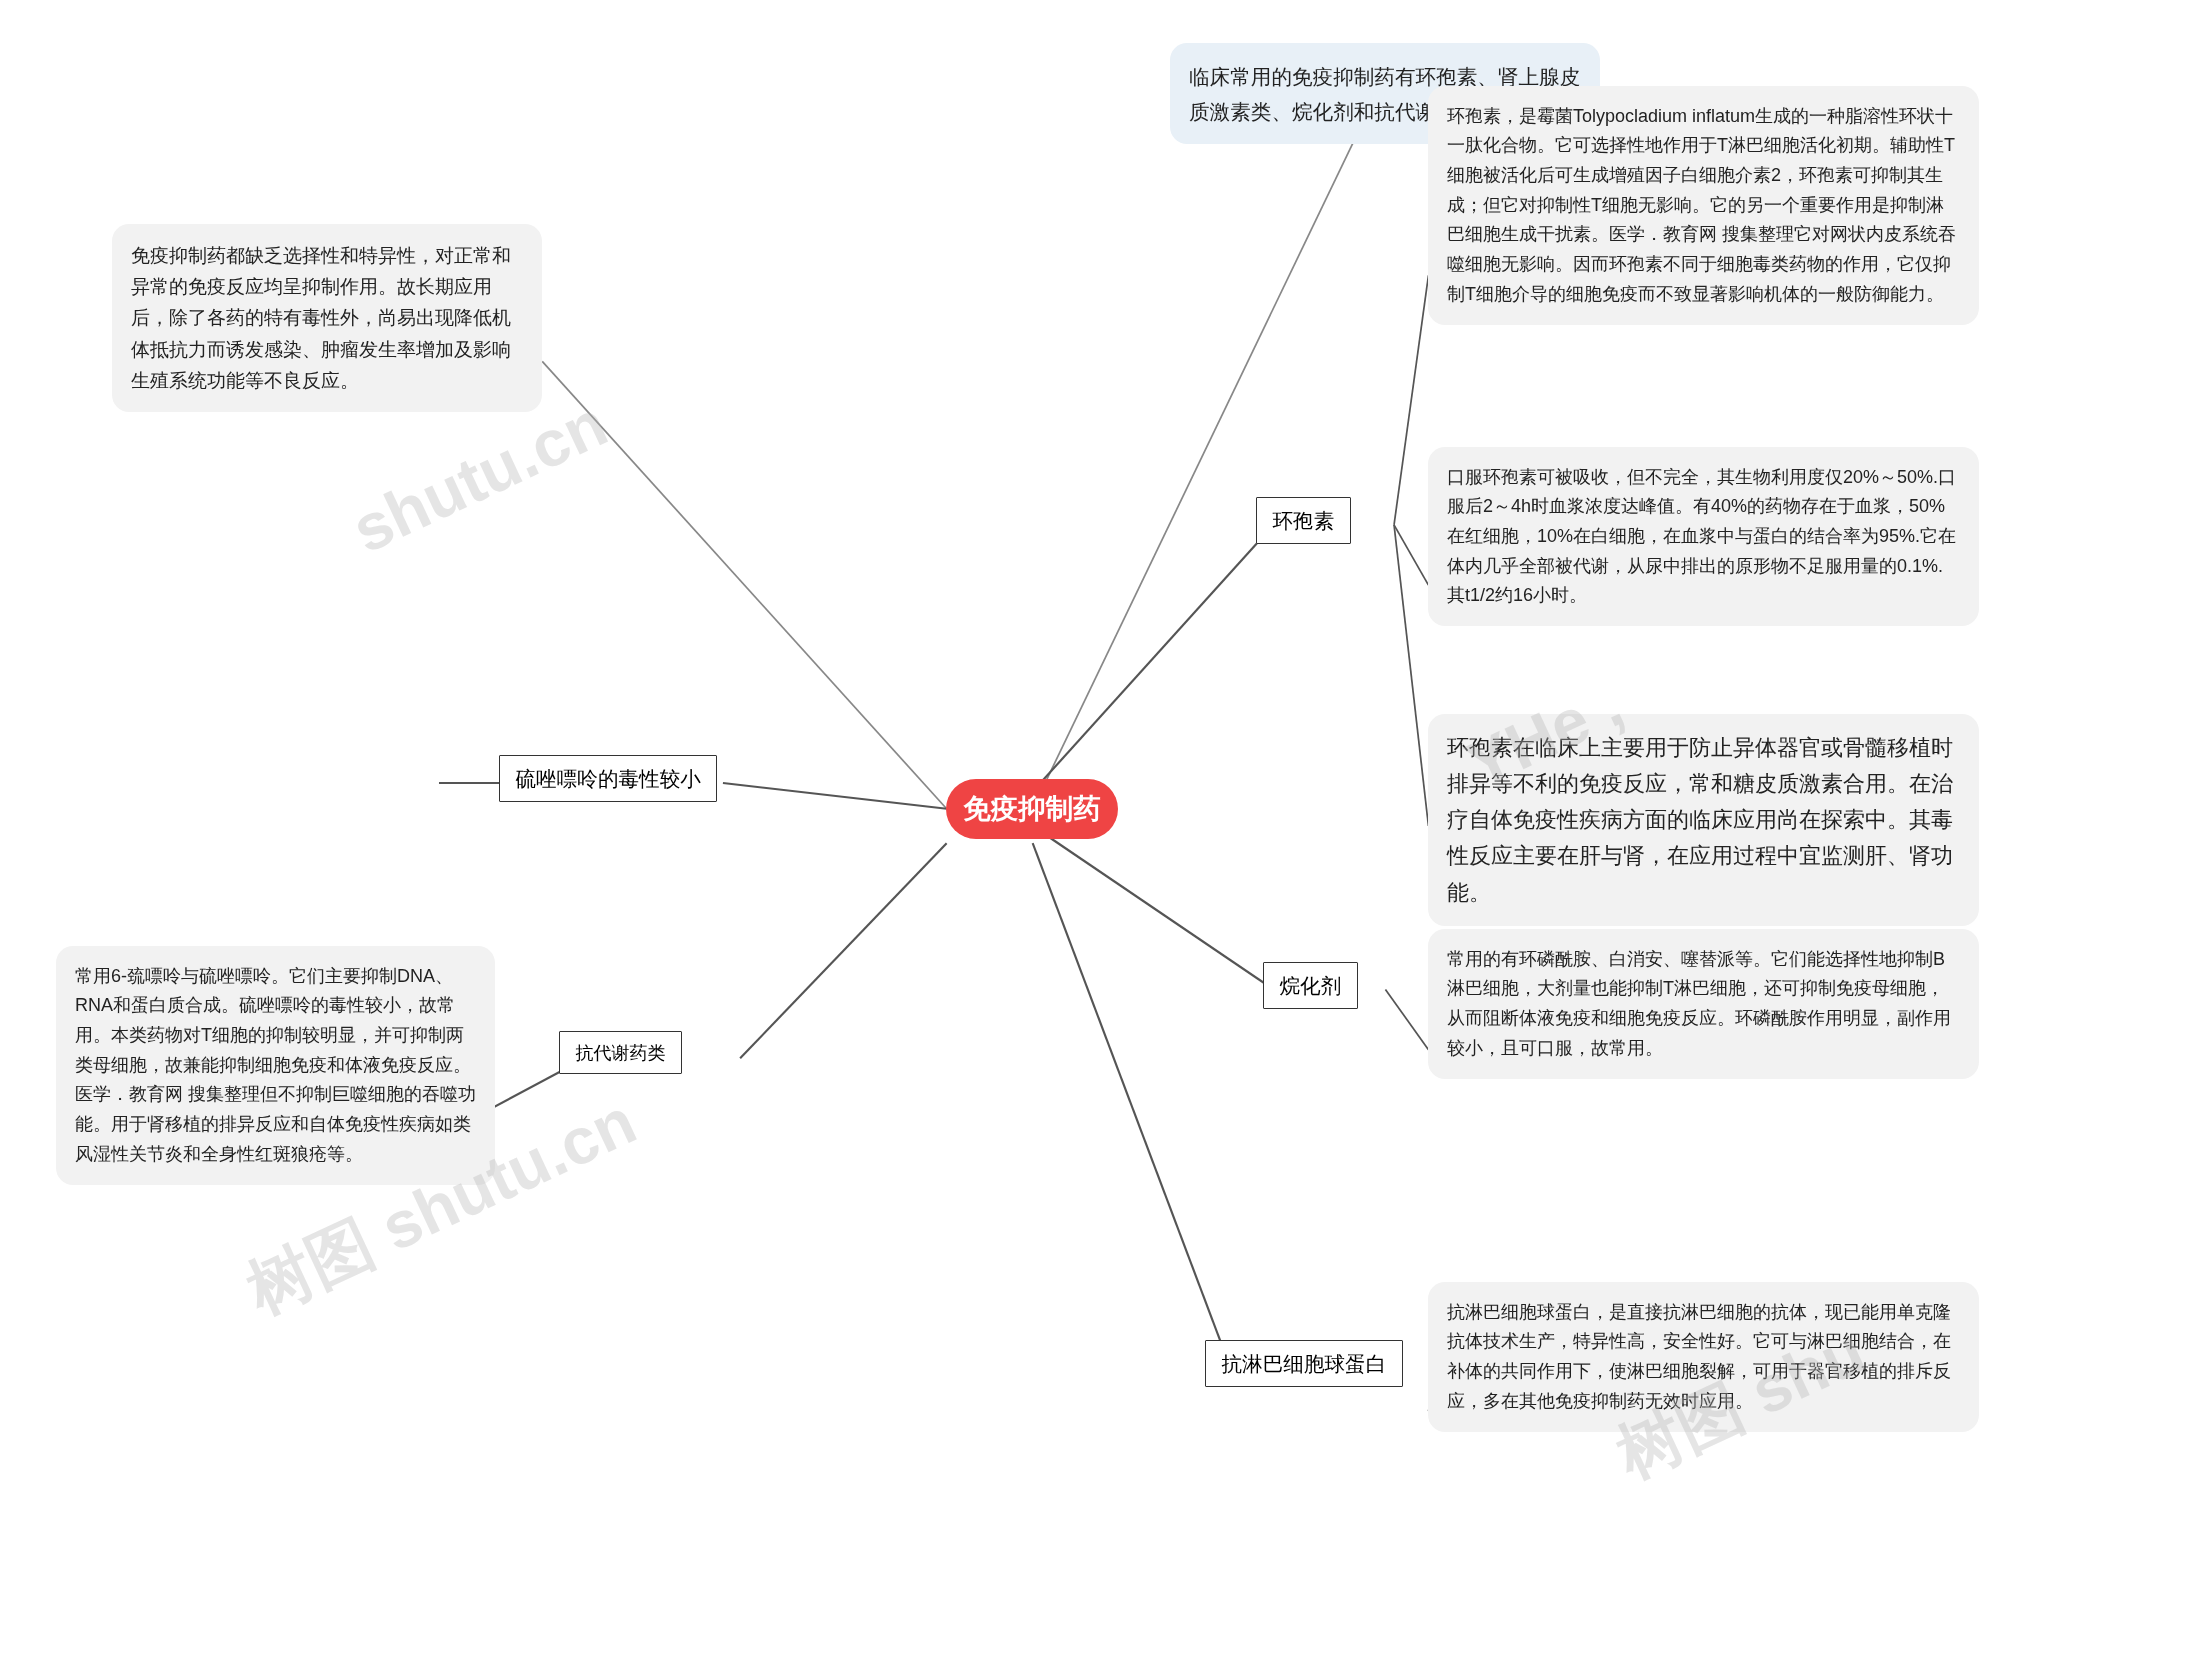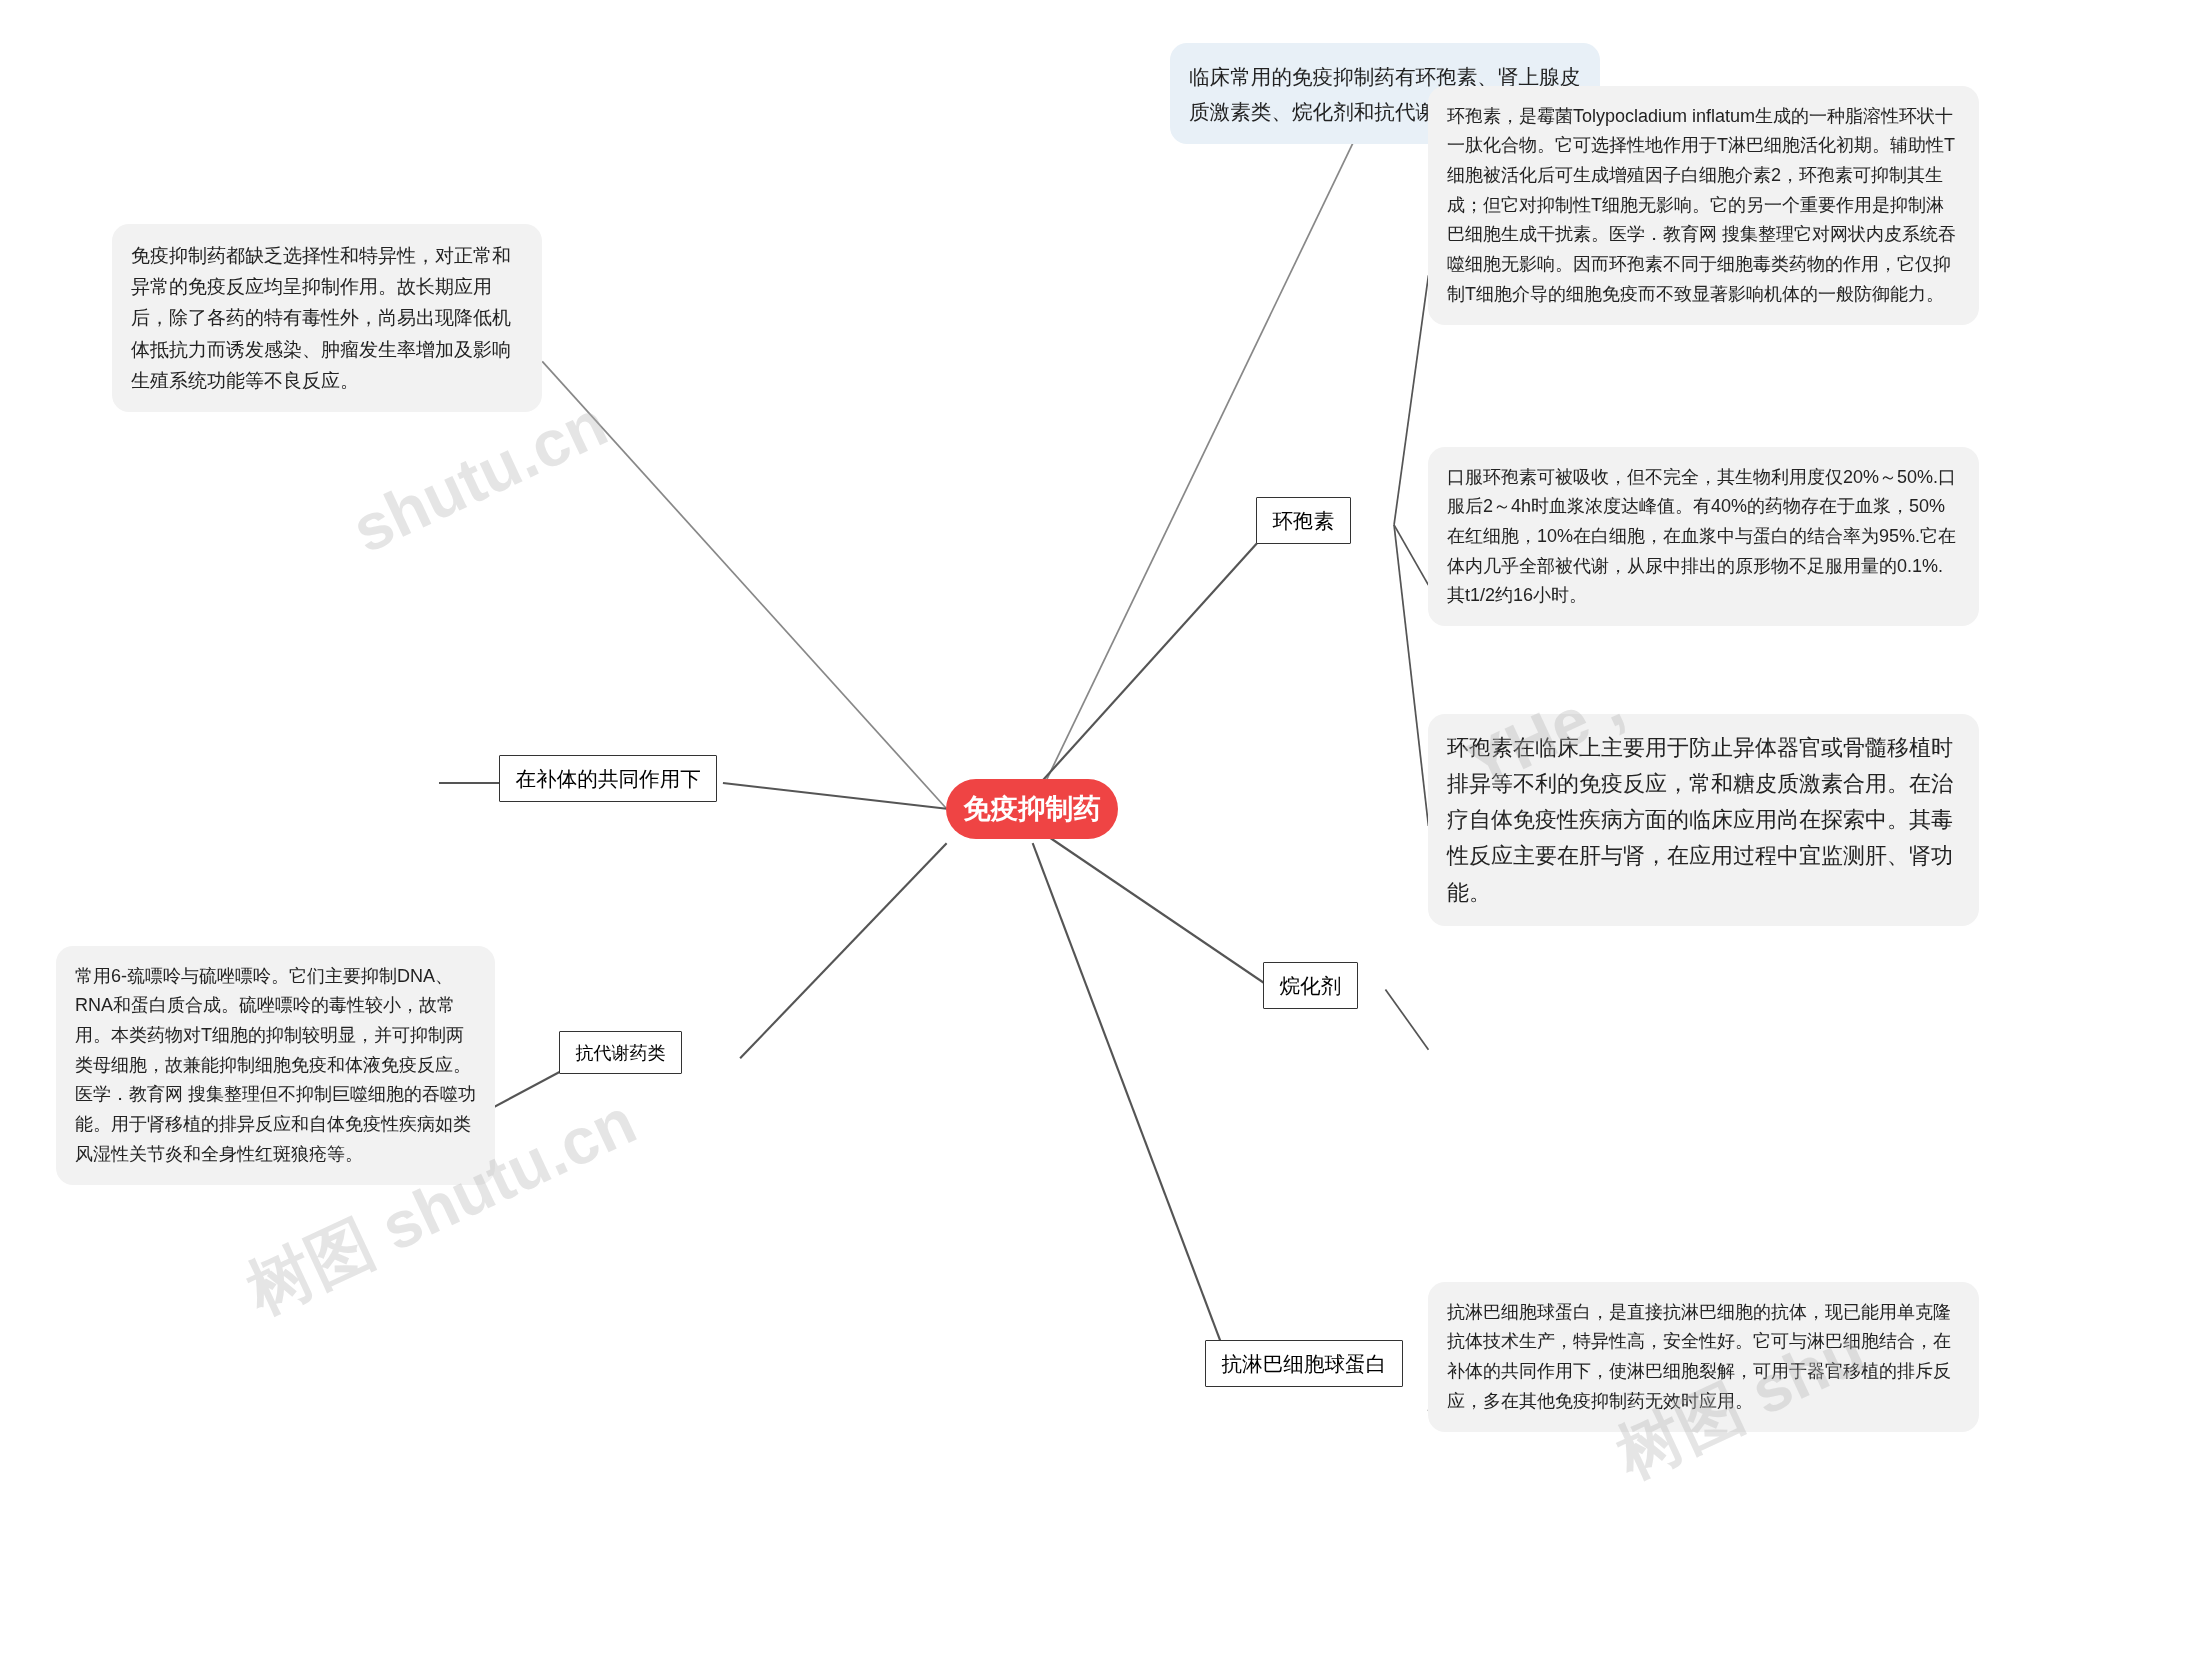--- a/index.html
+++ b/index.html
@@ -111,21 +111,21 @@
 
     <line x1="1200" y1="960" x2="1480" y2="1150" stroke="#555" stroke-width="2.5"></line>
     <line x1="1610" y1="1150" x2="1660" y2="1220" stroke="#555" stroke-width="2"></line>
 
     <line x1="1200" y1="980" x2="1430" y2="1590" stroke="#555" stroke-width="2.5"></line>
     <line x1="1670" y1="1590" x2="1660" y2="1640" stroke="#555" stroke-width="2"></line>
   </svg>
 
   <div class="node center-node" style="left:946px; top:779px; width:172px; height:60px; display:flex; align-items:center; justify-content:center;">免疫抑制药</div>
 
-  <div class="node branch-label" style="left:499px; top:755px; white-space:nowrap; font-size:20.6px; padding:8.6px 15.5px;">在补体的共同作用下</div>
+  <div class="node branch-label" style="left:499px; top:755px; white-space:nowrap; font-size:20.6px; padding:8.6px 15.5px;">硫唑嘌呤的毒性较小</div>
 
   <div class="node branch-label" style="left:559px; top:1031px; white-space:nowrap; font-size:18px; padding:8.6px 15.5px;">抗代谢药类</div>
 
   <div class="node branch-label" style="left:1256px; top:497px; white-space:nowrap; font-size:20.6px; padding:8.6px 15.5px;">环孢素</div>
 
   <div class="node branch-label" style="left:1263px; top:962px; white-space:nowrap; font-size:20.6px; padding:8.6px 15.5px;">烷化剂</div>
 
   <div class="node branch-label" style="left:1205px; top:1340px; white-space:nowrap; font-size:20.6px; padding:8.6px 15.5px;">抗淋巴细胞球蛋白</div>
 
   <div class="node info-bubble light-blue" style="left:1170px; top:43px; width:430px; font-size:20.6px; line-height:1.7;">临床常用的免疫抑制药有环孢素、肾上腺皮质激素类、烷化剂和抗代谢药等。</div>
@@ -134,20 +134,21 @@
 
 
   <div class="node info-bubble light-gray" style="left:56px; top:946px; width:439px; font-size:18px; line-height:1.65;">常用6-巯嘌呤与硫唑嘌呤。它们主要抑制DNA、RNA和蛋白质合成。硫唑嘌呤的毒性较小，故常用。本类药物对T细胞的抑制较明显，并可抑制两类母细胞，故兼能抑制细胞免疫和体液免疫反应。医学．教育网 搜集整理但不抑制巨噬细胞的吞噬功能。用于肾移植的排异反应和自体免疫性疾病如类风湿性关节炎和全身性红斑狼疮等。</div>
 
   <div class="node info-bubble light-gray" style="left:1428px; top:86px; width:551px; font-size:18px; line-height:1.65;">环孢素，是霉菌Tolypocladium inflatum生成的一种脂溶性环状十一肽化合物。它可选择性地作用于T淋巴细胞活化初期。辅助性T细胞被活化后可生成增殖因子白细胞介素2，环孢素可抑制其生成；但它对抑制性T细胞无影响。它的另一个重要作用是抑制淋巴细胞生成干扰素。医学．教育网 搜集整理它对网状内皮系统吞噬细胞无影响。因而环孢素不同于细胞毒类药物的作用，它仅抑制T细胞介导的细胞免疫而不致显著影响机体的一般防御能力。</div>
 
   <div class="node info-bubble light-gray" style="left:1428px; top:447px; width:551px; font-size:18px; line-height:1.65;">口服环孢素可被吸收，但不完全，其生物利用度仅20%～50%.口服后2～4h时血浆浓度达峰值。有40%的药物存在于血浆，50%在红细胞，10%在白细胞，在血浆中与蛋白的结合率为95%.它在体内几乎全部被代谢，从尿中排出的原形物不足服用量的0.1%.其t1/2约16小时。</div>
 
   <div class="node info-bubble light-gray" style="left:1428px; top:714px; width:551px; font-size:22px; line-height:1.65;">环孢素在临床上主要用于防止异体器官或骨髓移植时排异等不利的免疫反应，常和糖皮质激素合用。在治疗自体免疫性疾病方面的临床应用尚在探索中。其毒性反应主要在肝与肾，在应用过程中宜监测肝、肾功能。</div>
 
+  <div class="node info-bubble light-gray" style="left:1428px; top:929px; width:551px; font-size:18px; line-height:1.65;">常用的有环磷酰胺、白消安、噻替派等。它们能选择性地抑制B淋巴细胞，大剂量也能抑制T淋巴细胞，还可抑制免疫母细胞，从而阻断体液免疫和细胞免疫反应。环磷酰胺作用明显，副作用较小，且可口服，故常用。</div>
 
   <div class="node info-bubble light-gray" style="left:1428px; top:1282px; width:551px; font-size:18px; line-height:1.65;">抗淋巴细胞球蛋白，是直接抗淋巴细胞的抗体，现已能用单克隆抗体技术生产，特异性高，安全性好。它可与淋巴细胞结合，在补体的共同作用下，使淋巴细胞裂解，可用于器官移植的排斥反应，多在其他免疫抑制药无效时应用。</div>
 
   <div class="watermark" style="left:232px; top:1162px; font-size:65px; transform:rotate(-25deg);">
     树图 shutu.cn
   </div>
   <div class="watermark" style="left:1463px; top:697px; font-size:65px; transform:rotate(-25deg);">
     YHe ,
   </div>
   <div class="watermark" style="left:1609px; top:1359px; font-size:65px; transform:rotate(-25deg);">

